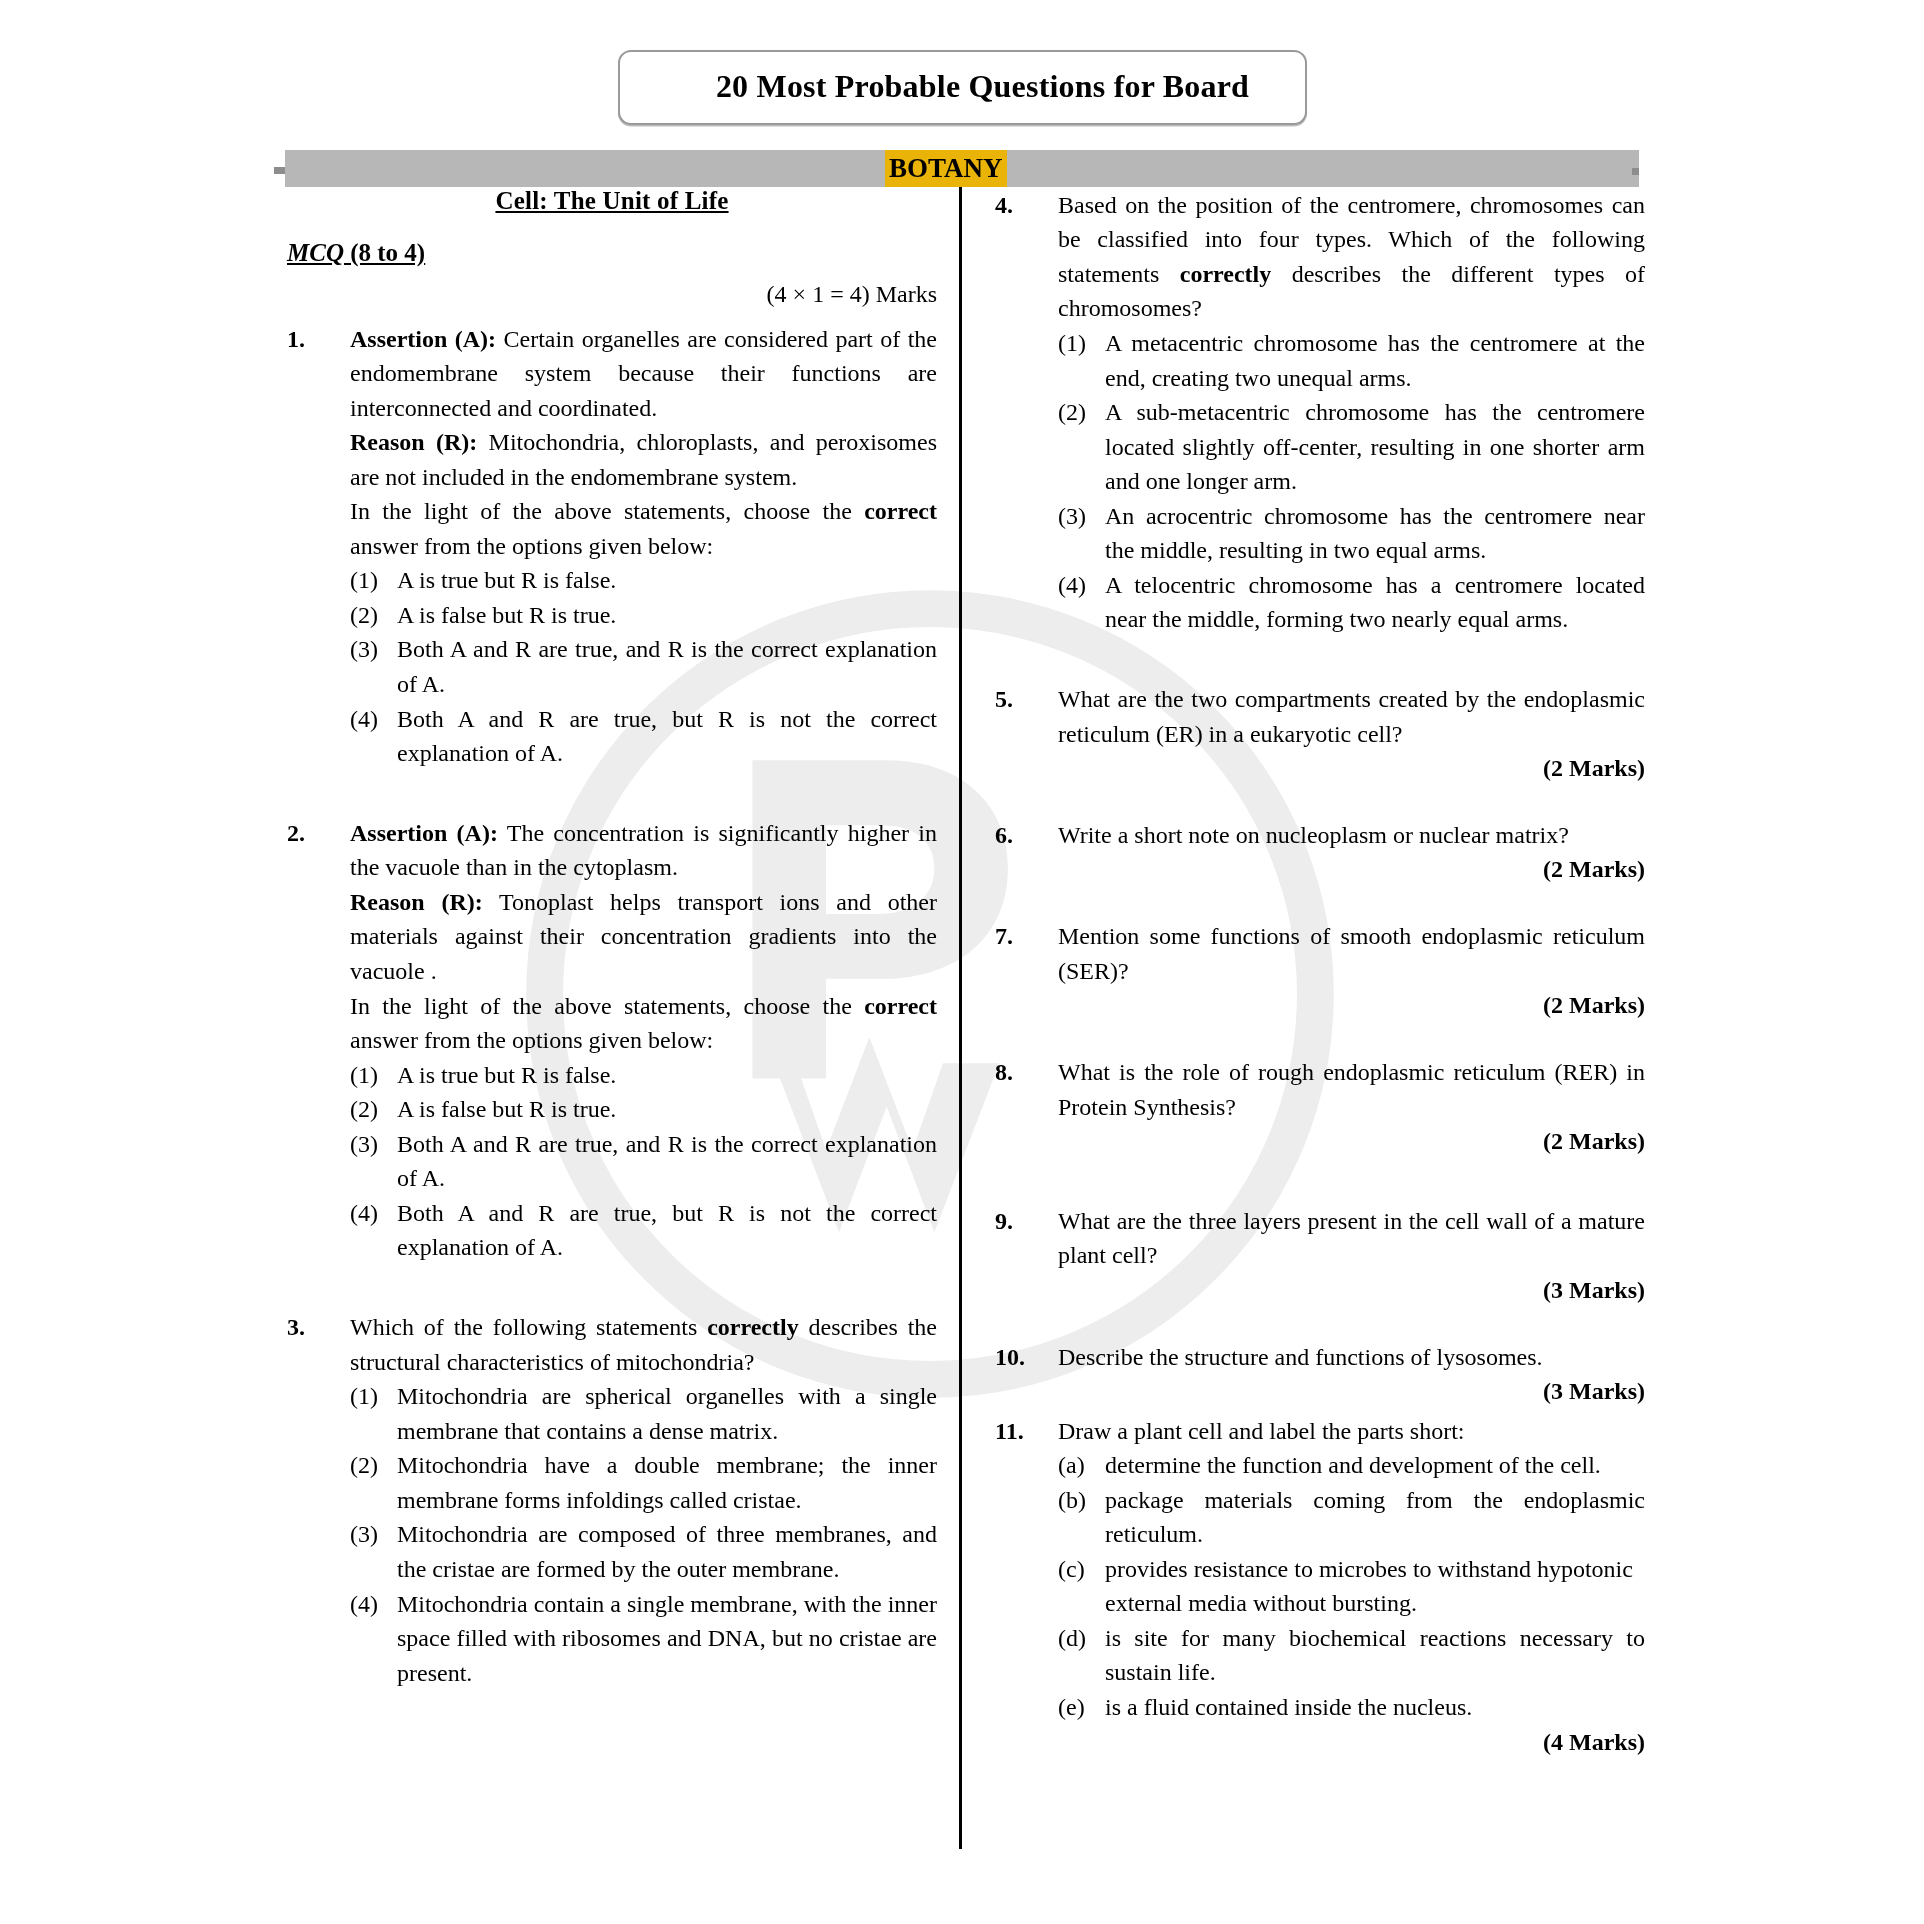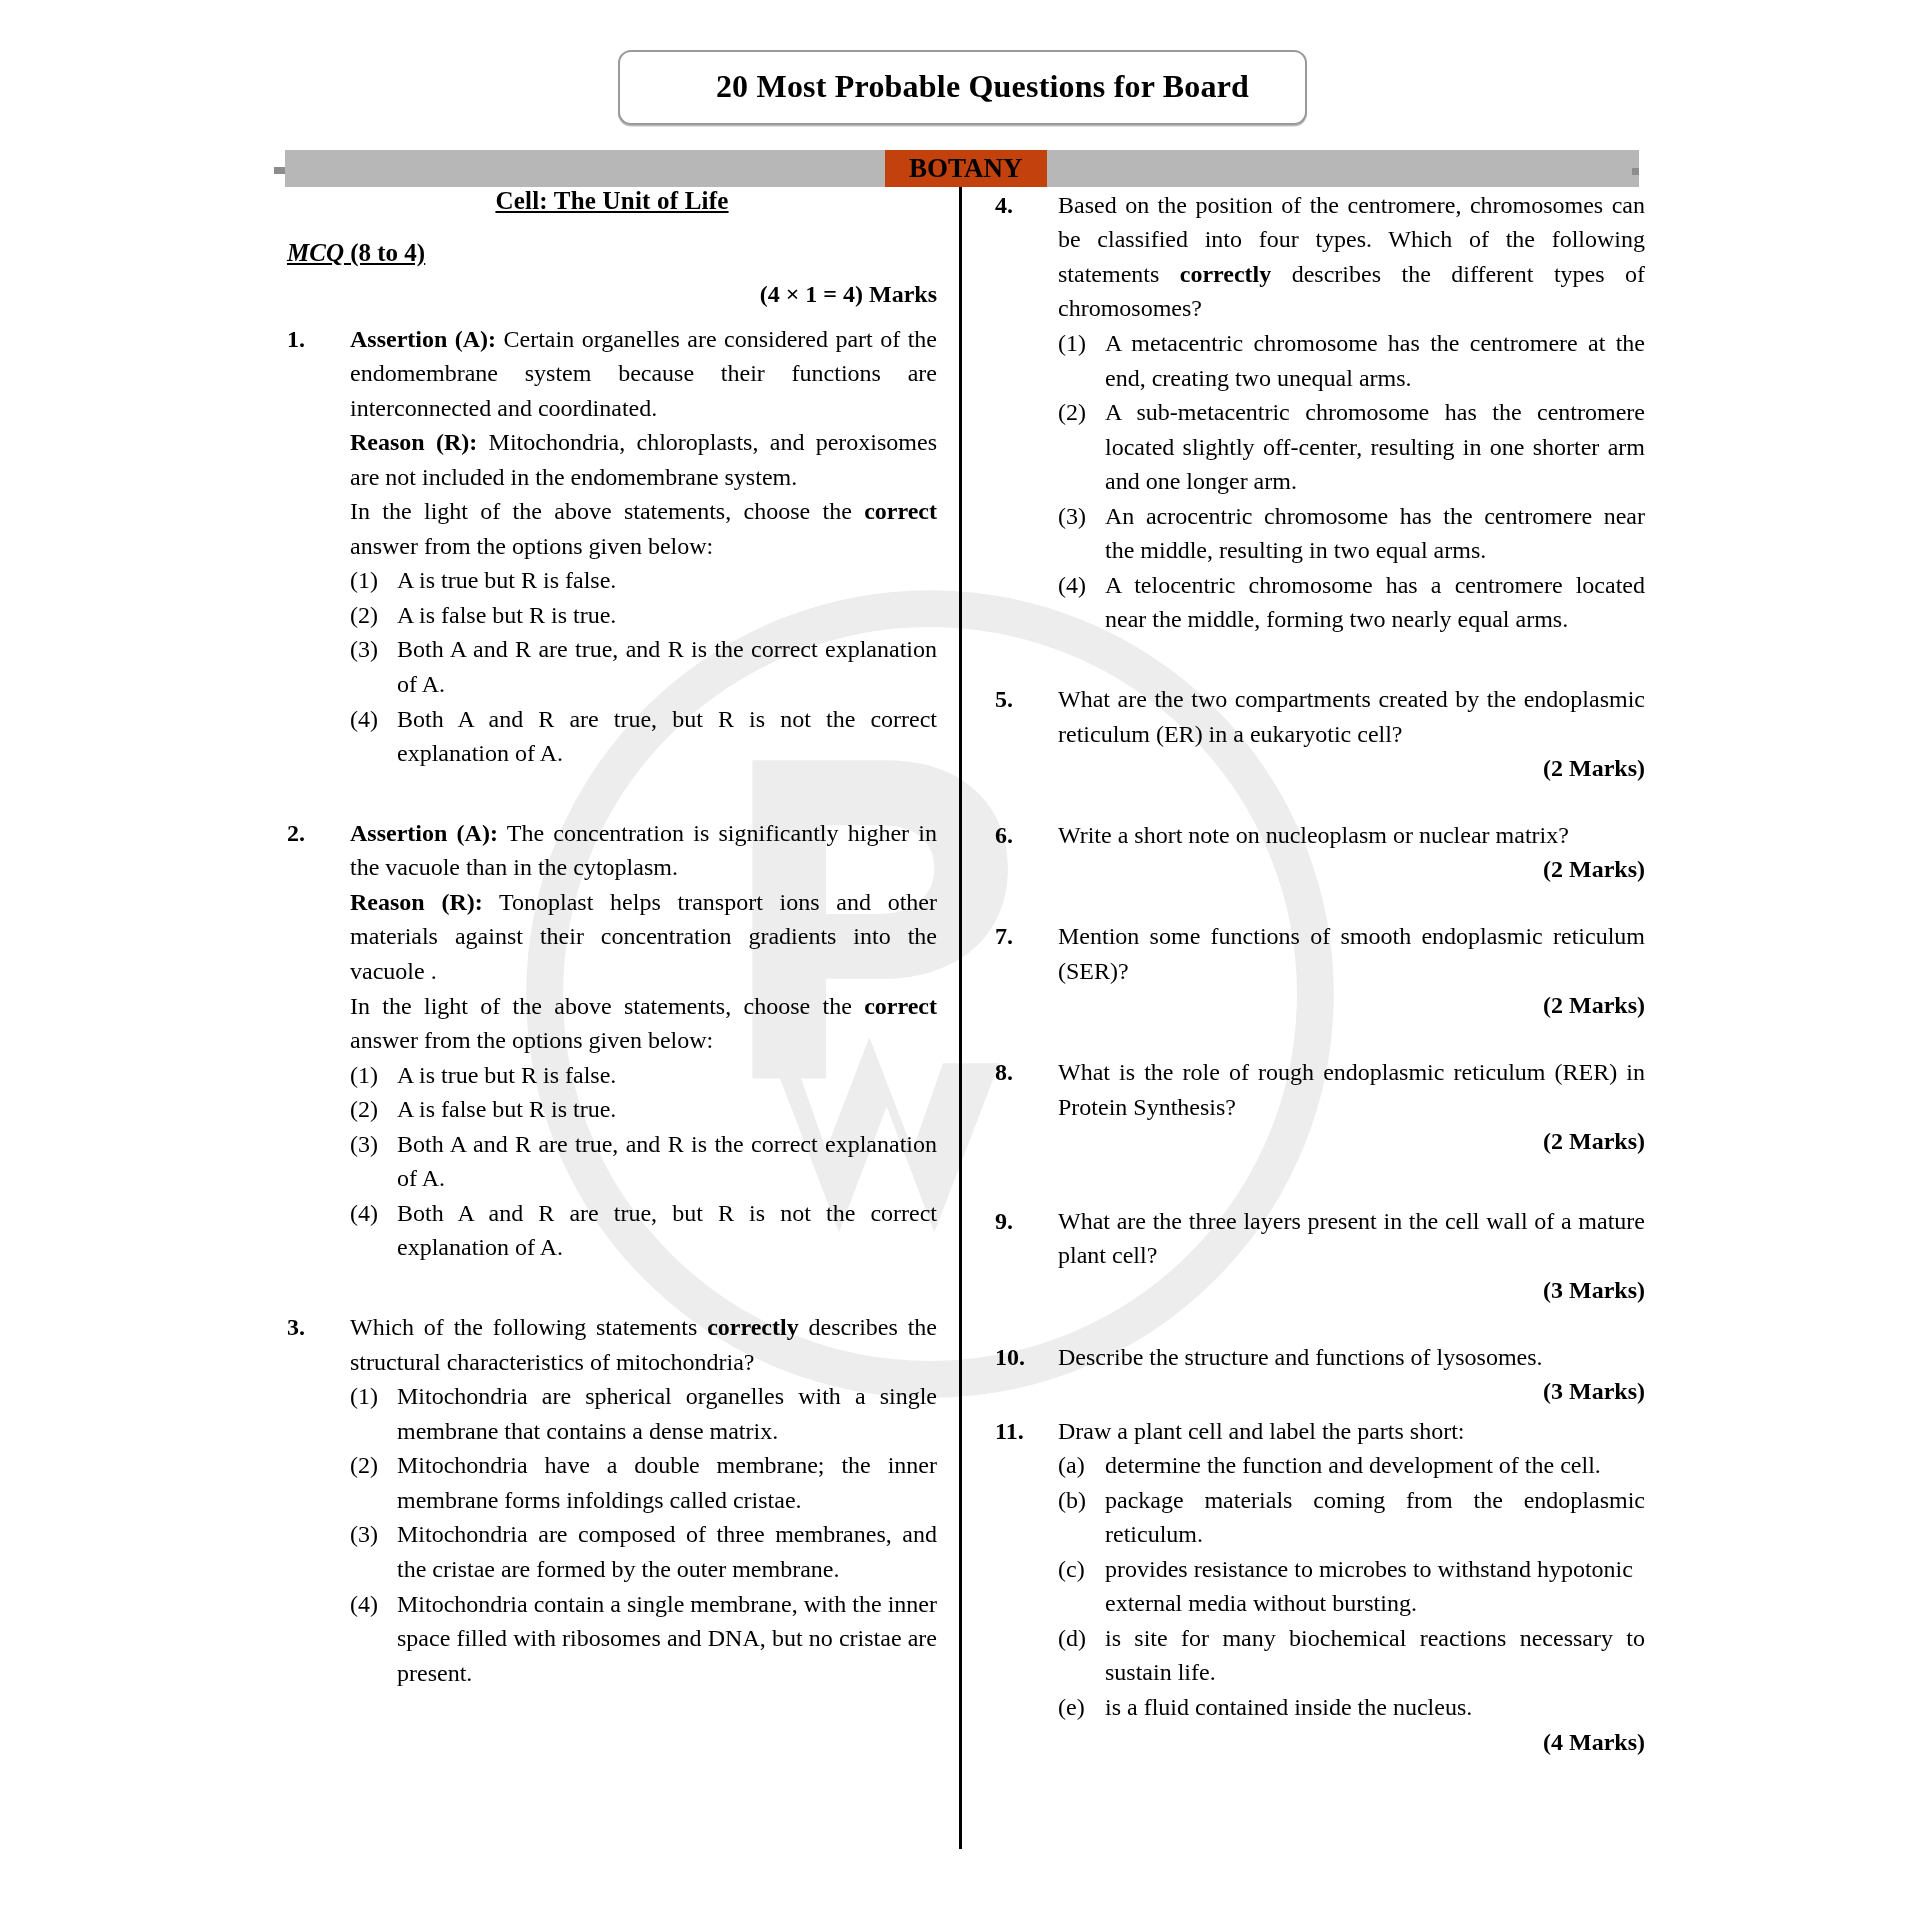--- a/index.html
+++ b/index.html
@@ -80,22 +80,22 @@
     width: 7.2px;
     height: 7.2px;
     background: #8d8d8d;
     z-index: 2;
   }
   .subject-label {
     position: absolute;
     left: 885px;
     top: 150px;
     height: 37px;
-    background: #c2410c;
-    padding: 0 24px;
+    background: #eab308;
+    padding: 0 4px;
     display: flex;
     align-items: center;
     font-size: 27px;
     font-weight: bold;
     z-index: 3;
     line-height: 1;
   }
 
   
   .divider {
@@ -129,21 +129,21 @@
   }
   .mcq-head {
     font-weight: bold;
     font-size: 25px;
     text-decoration: underline;
     margin: 0 0 6.4px 0;
   }
   .mcq-head .ital { font-style: italic; }
   .marks-line {
     text-align: right;
-    font-weight: bold;
+    font-weight: normal;
     font-size: 24px;
     margin: 0 0 9.6px 0;
   }
 
   
   .q {
     display: flex;
     margin-top: 11.2px;
   }
   .q.tight { margin-top: 4.8px; }

